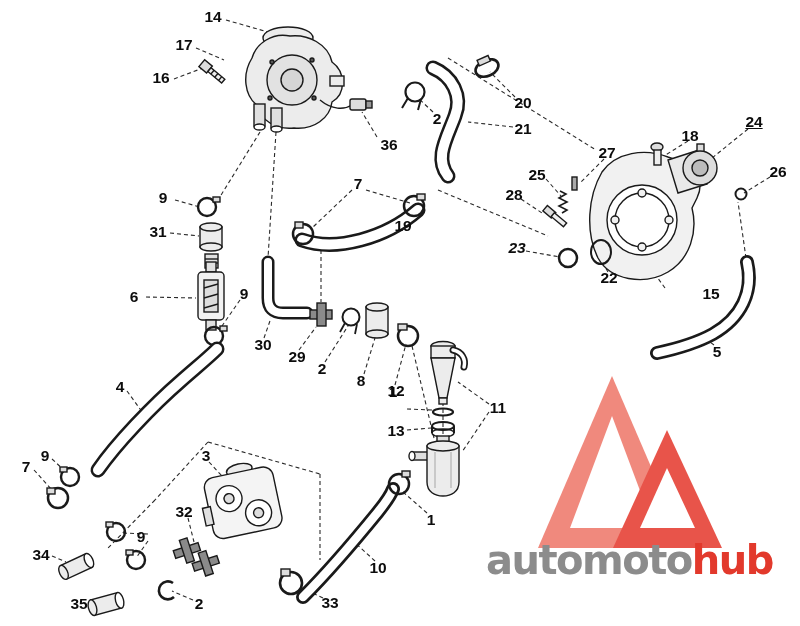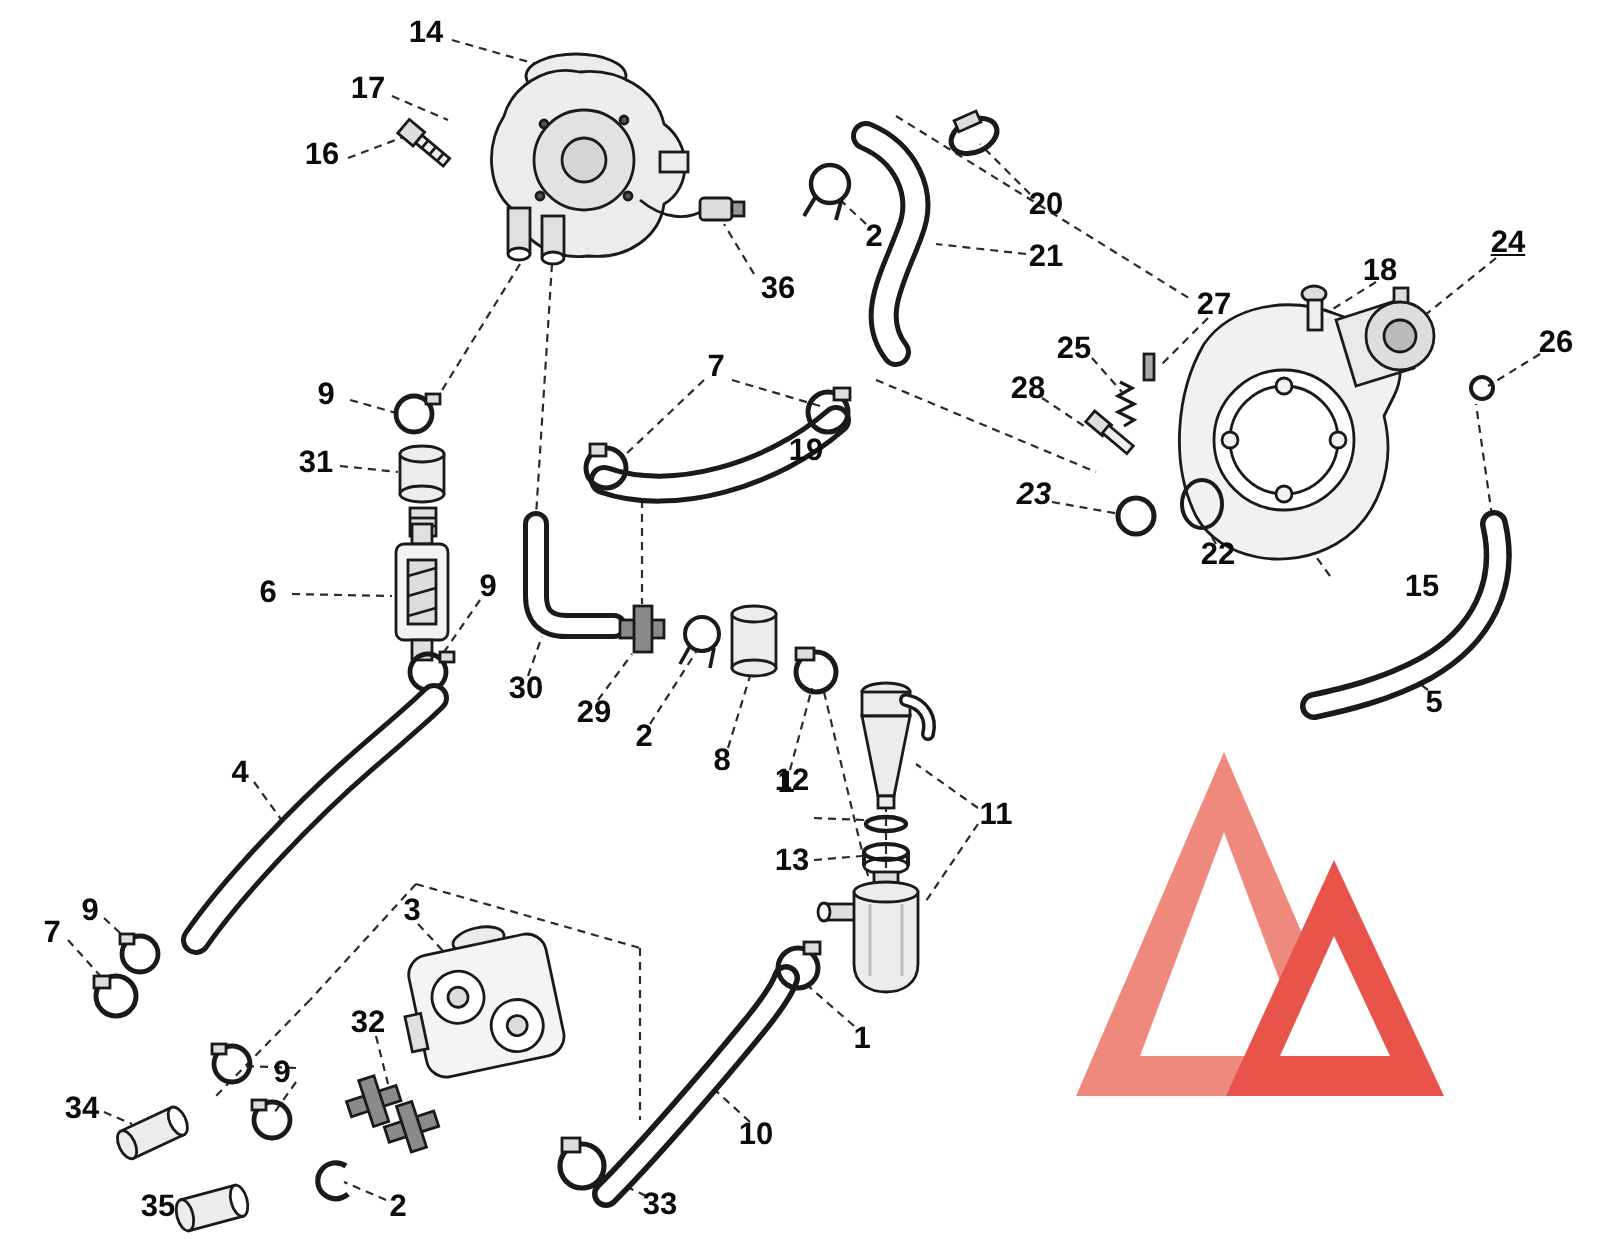--- a/index.html
+++ b/index.html
@@ -394,14 +394,17 @@
       <div class="callout" style="left: 184px; top: 512px;">32</div>
       <div class="callout" style="left: 141px; top: 537px;">9</div>
       <div class="callout" style="left: 41px; top: 555px;">34</div>
       <div class="callout" style="left: 199px; top: 604px;">2</div>
       <div class="callout" style="left: 79px; top: 604px;">35</div>
       <div class="callout" style="left: 330px; top: 603px;">33</div>
       <div class="callout" style="left: 378px; top: 568px;">10</div>
       <div class="callout" style="left: 431px; top: 520px;">1</div>
     </div>
 
+  <div class="watermark">
+    <span style="color: rgb(140, 140, 140);">automoto</span><span style="color: rgb(226, 57, 44);">hub</span>
+  </div>
 
 </div>
 
 </body></html>

